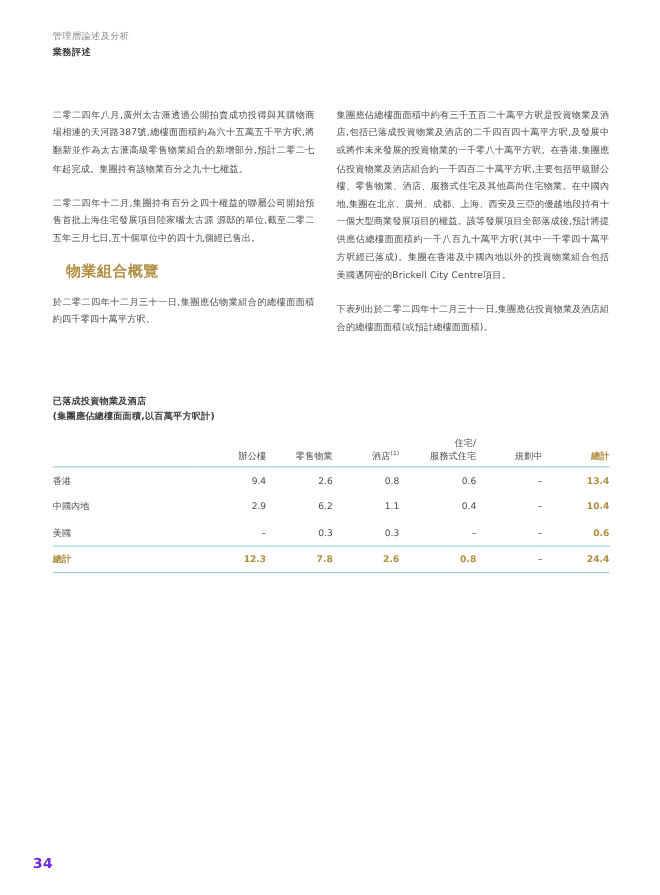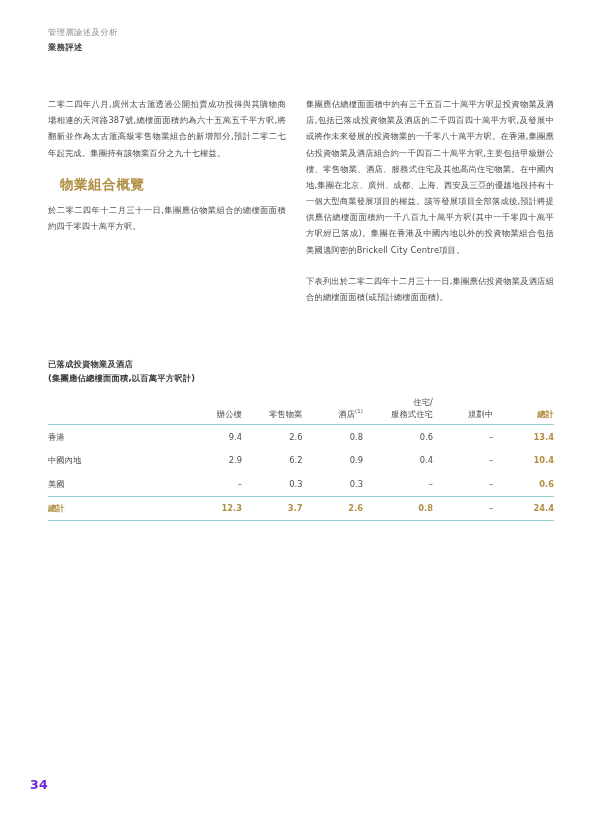--- a/index.html
+++ b/index.html
@@ -165,20 +165,21 @@
 
 <div class="page">
 
   <div class="running-head">
     <div class="rh-line1">管理層論述及分析</div>
     <div class="rh-line2">業務評述</div>
   </div>
 
   <div class="col-left">
     <p class="body">二零二四年八月,廣州太古滙透過公開拍賣成功投得與其購物商場相連的天河路387號,總樓面面積約為六十五萬五千平方呎,將翻新並作為太古滙高級零售物業組合的新增部分,預計二零二七年起完成。集團持有該物業百分之九十七權益。</p>
+    <p class="body">二零二四年十二月,集團持有百分之四十權益的聯屬公司開始預售首批上海住宅發展項目陸家嘴太古源 源邸的單位,截至二零二五年三月七日,五十個單位中的四十九個經已售出。</p>
     <h2 class="section-heading">物業組合概覽</h2>
     <p class="body">於二零二四年十二月三十一日,集團應佔物業組合的總樓面面積約四千零四十萬平方呎。</p>
   </div>
 
   <div class="col-right">
     <p class="body">集團應佔總樓面面積中約有三千五百二十萬平方呎是投資物業及酒店,包括已落成投資物業及酒店的二千四百四十萬平方呎,及發展中或將作未來發展的投資物業的一千零八十萬平方呎。在香港,集團應佔投資物業及酒店組合約一千四百二十萬平方呎,主要包括甲級辦公樓、零售物業、酒店、服務式住宅及其他高尚住宅物業。在中國內地,集團在北京、廣州、成都、上海、西安及三亞的優越地段持有十一個大型商業發展項目的權益。該等發展項目全部落成後,預計將提供應佔總樓面面積約一千八百九十萬平方呎(其中一千零四十萬平方呎經已落成)。集團在香港及中國內地以外的投資物業組合包括美國邁阿密的Brickell City Centre項目。</p>
     <p class="body">下表列出於二零二四年十二月三十一日,集團應佔投資物業及酒店組合的總樓面面積(或預計總樓面面積)。</p>
   </div>
 
   <div class="table-block">
@@ -219,38 +220,38 @@
           <td>2.6</td>
           <td>0.8</td>
           <td>0.6</td>
           <td>–</td>
           <td class="total">13.4</td>
         </tr>
         <tr>
           <td class="region">中國內地</td>
           <td>2.9</td>
           <td>6.2</td>
-          <td>0.9</td>
+          <td>1.1</td>
           <td>0.4</td>
           <td>–</td>
           <td class="total">10.4</td>
         </tr>
         <tr>
           <td class="region">美國</td>
           <td>–</td>
           <td>0.3</td>
           <td>0.3</td>
           <td>–</td>
           <td>–</td>
           <td class="total">0.6</td>
         </tr>
         <tr class="total-row">
           <td class="region">總計</td>
           <td>12.3</td>
-          <td>3.7</td>
+          <td>7.8</td>
           <td>2.6</td>
           <td>0.8</td>
           <td class="dash-cell">–</td>
           <td>24.4</td>
         </tr>
       </tbody>
     </table>
   </div>
 
   <div class="folio">34</div>

